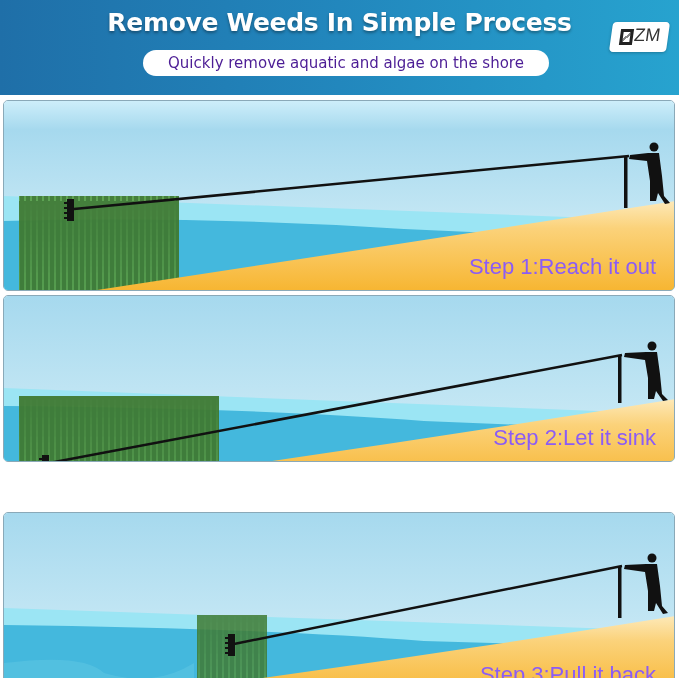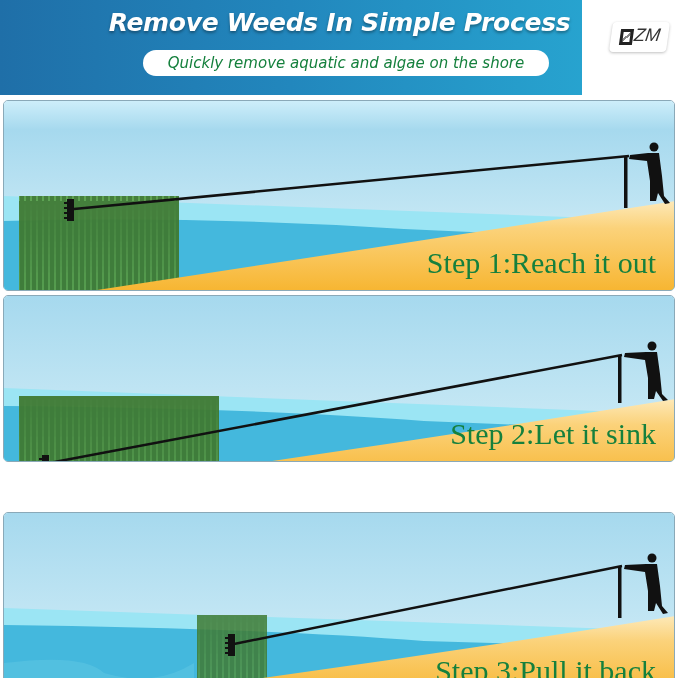--- a/index.html
+++ b/index.html
@@ -1,37 +1,37 @@
 <!DOCTYPE html>
 <html><head>
 <meta charset="utf-8">
 <style>
   html, body { margin:0; padding:0; }
   body { width:679px; height:678px; background:#ffffff; position:relative; overflow:hidden;
          font-family:"DejaVu Sans", "Liberation Sans", sans-serif; }
-  .header { position:absolute; left:0; top:0; width:582px; height:95px;
-            background:linear-gradient(90deg,#1f6fa8 0%,#2287bd 50%,#27a3cf 100%);font-style:italic; }
+  .header { position:absolute; left:0; top:0; width:679px; height:95px;
+            background:linear-gradient(90deg,#1f6fa8 0%,#2287bd 50%,#27a3cf 100%); }
   .title { position:absolute; left:0; width:679px; top:8px; text-align:center; color:#fff;
            font-family:"DejaVu Sans", sans-serif; font-weight:bold; font-size:25px; letter-spacing:-0.3px;
            text-shadow:0 2px 3px rgba(0,0,0,0.35); }
   .pill { position:absolute; left:143px; top:50px; width:406px; height:26px; border-radius:13px;
-          background:#fff; text-align:center; line-height:26px; color:#15803d; font-size:15px;
+          background:#fff; text-align:center; line-height:26px; color:#4c1d95; font-size:15px;
           font-family:"DejaVu Sans", sans-serif; }
   .logo { position:absolute; left:611px; top:22px; width:57px; height:30px; background:#fff;
           border-radius:4px; transform:skewX(-8deg); box-shadow:0 1px 3px rgba(0,0,0,0.25); }
   .logo-mark { position:absolute; left:9px; top:7px; width:13px; height:16px; background:#222; }
   .logo-mark:after { content:""; position:absolute; left:3px; top:3px; width:7px; height:10px;
           background:linear-gradient(135deg,#fff 0 40%,#888 40% 60%,#fff 60%); }
   .logo-text { position:absolute; left:23px; top:3px; font-size:18px; color:#333;
           font-family:"Liberation Sans", sans-serif; }
   .panel { position:absolute; left:3px; width:672px; border-radius:5px; overflow:hidden;
            border:1px solid #8aa9b8; box-sizing:border-box; }
   .panel svg { position:absolute; left:0; top:0; display:block; }
-  .step-label { position:absolute; right:18px; bottom:10px; font-size:30px; color:#15803d;
-           font-family:Liberation Serif, serif; }
+  .step-label { position:absolute; right:18px; bottom:10px; font-size:22px; color:#8b5cf6;
+           font-family:Liberation Sans, sans-serif; }
 </style>
 </head>
 <body>
 
 <div class="header">
   <div class="title">Remove Weeds In Simple Process</div>
   <div class="pill">Quickly remove aquatic and algae on the shore</div>
   <div class="logo">
     <div class="logo-mark"></div>
     <div class="logo-text">ZM</div>

